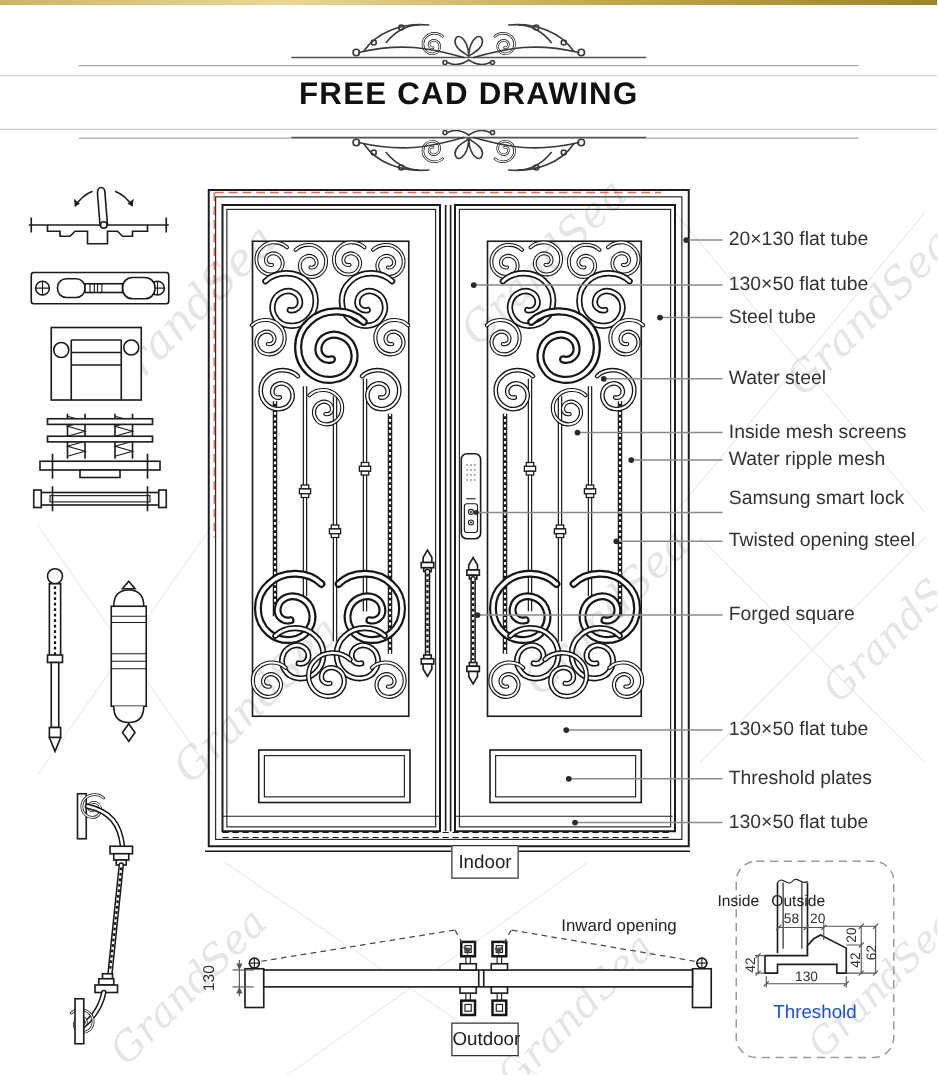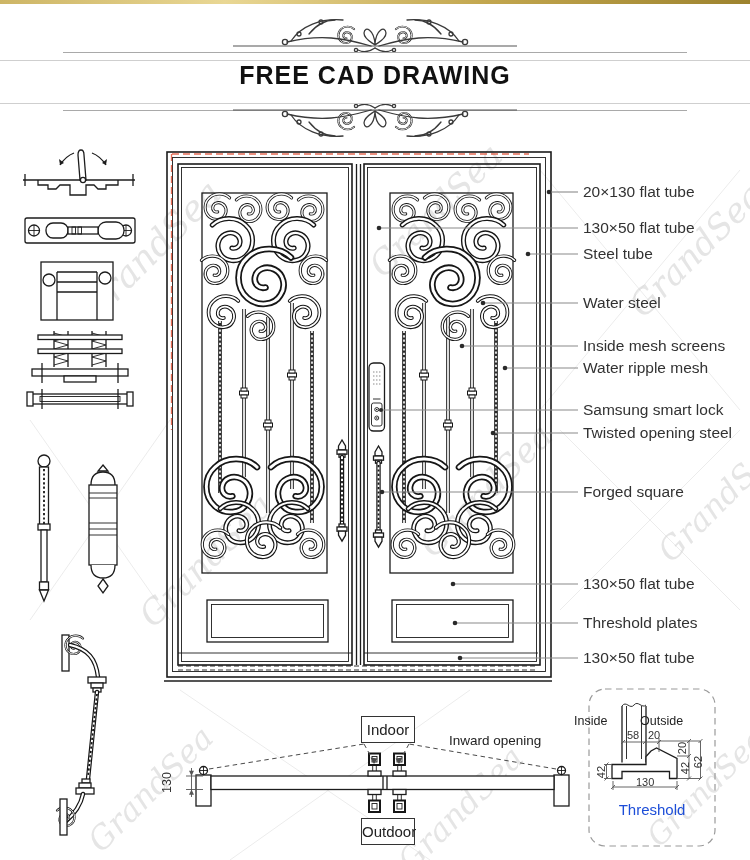--- a/index.html
+++ b/index.html
@@ -479,34 +479,34 @@
       </g>
     </g>
   </svg>
 
   <div class="lbl" style="top:183px">20×130 flat tube</div>
   <div class="lbl" style="top:219px">130×50 flat tube</div>
   <div class="lbl" style="top:245px">Steel tube</div>
   <div class="lbl" style="top:294px">Water steel</div>
   <div class="lbl" style="top:337px">Inside mesh screens</div>
   <div class="lbl" style="top:359px">Water ripple mesh</div>
-  <div class="lbl" style="top:401px">Samsung smart lock</div>
+  <div class="lbl" style="top:390px">Samsung smart lock</div>
   <div class="lbl" style="top:424px">Twisted  opening steel</div>
   <div class="lbl" style="top:483px">Forged square</div>
   <div class="lbl" style="top:575px">130×50 flat tube</div>
   <div class="lbl" style="top:614px">Threshold plates</div>
   <div class="lbl" style="top:649px">130×50 flat tube</div>
 
-  <div class="planbox" style="left:361px;top:716px">Indoor</div>
+  <div class="planbox" style="left:361px;top:676px">Indoor</div>
   <div class="planbox" style="left:361px;top:818px">Outdoor</div>
   <div class="note" style="left:449px;top:733px">Inward opening</div>
   <div id="dim130-plan">130</div>
 
   <div class="thr-lbl" style="left:574px;top:714px">Inside</div>
-  <div class="thr-lbl" style="left:640px;top:714px">Outside</div>
+  <div class="thr-lbl" style="left:617px;top:714px">Outside</div>
   <div class="dimtxt" style="left:627px;top:729px">58</div>
   <div class="dimtxt" style="left:648px;top:729px">20</div>
   <div class="dimtxt rot" style="left:676px;top:742px">20</div>
   <div class="dimtxt rot" style="left:679px;top:762px">42</div>
   <div class="dimtxt rot" style="left:692px;top:756px">62</div>
   <div class="dimtxt rot" style="left:595px;top:766px">42</div>
   <div class="dimtxt" style="left:636px;top:776px">130</div>
   <div id="thr-caption">Threshold</div>
 
 </div>

